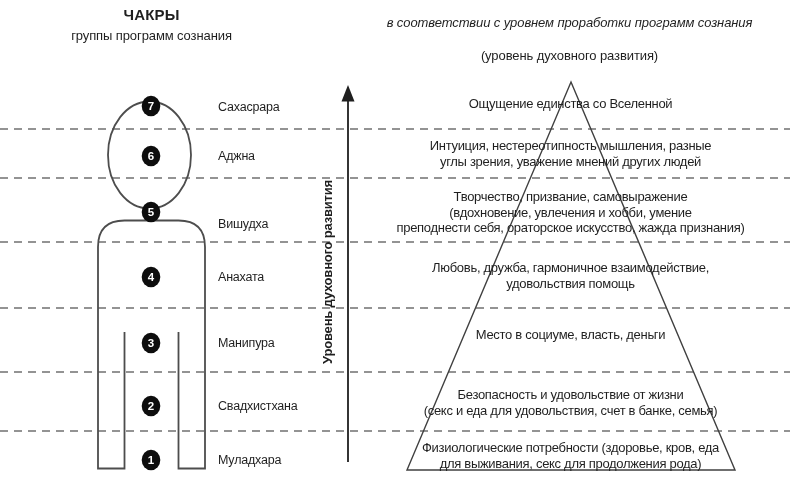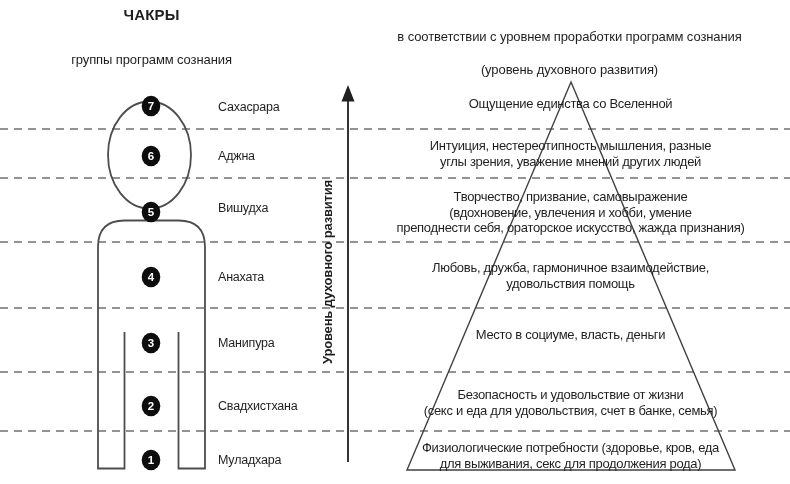--- a/index.html
+++ b/index.html
@@ -13,22 +13,22 @@
   }
   
   .dash{
     position:absolute;left:0;width:790px;height:2px;
     background:repeating-linear-gradient(90deg,#939393 0 8px,transparent 8px 14px);
   }
   
   .lp-header{position:absolute;left:10px;top:6px;width:283px;text-align:center;}
   .rp-header{position:absolute;left:380px;top:6px;width:379px;text-align:center;}
   .hdr-title{font-size:15px;font-weight:bold;letter-spacing:.2px;}
-  .hdr-sub{font-size:13px;margin-top:28px;line-height:17px;letter-spacing:-.1px;}
-  .rp-header .hdr-sub{margin-top:22px;}
+  .hdr-sub{font-size:13px;margin-top:4px;line-height:17px;letter-spacing:-.1px;}
+  .rp-header .hdr-sub{margin-top:8px;font-style:italic;}
   .rp-header .hdr-sub2{font-size:13px;margin-top:17px;letter-spacing:-.1px;}
   
   .chakra-label{
     position:absolute;left:218px;width:140px;height:16px;line-height:16px;
     font-size:12.5px;letter-spacing:-.2px;
   }
   
   .axis-label{
     position:absolute;left:219px;top:263px;width:220px;height:18px;
     transform:rotate(-90deg);
@@ -90,21 +90,21 @@
     <g>
       <line x1="348" y1="462" x2="348" y2="99" stroke="#1f1f1f" stroke-width="1.8"></line>
       <polygon points="348,85 341.5,101.5 354.5,101.5" fill="#1f1f1f"></polygon>
     </g>
 
     <polygon points="571,82 735,470 407,470" fill="none" stroke="#404040" stroke-width="1.4"></polygon>
   </svg>
 
   <div class="chakra-label" style="top:99px">Сахасрара</div>
   <div class="chakra-label" style="top:148px">Аджна</div>
-  <div class="chakra-label" style="top:200px">Вишудха</div>
+  <div class="chakra-label" style="top:216px">Вишудха</div>
   <div class="chakra-label" style="top:269px">Анахата</div>
   <div class="chakra-label" style="top:335px">Манипура</div>
   <div class="chakra-label" style="top:398px">Свадхистхана</div>
   <div class="chakra-label" style="top:452px">Муладхара</div>
 
   <div class="axis-label">Уровень духовного развития</div>
 
   <div class="plevel" style="top:96px">
     <span>Ощущение единства со Вселенной</span>
   </div>

